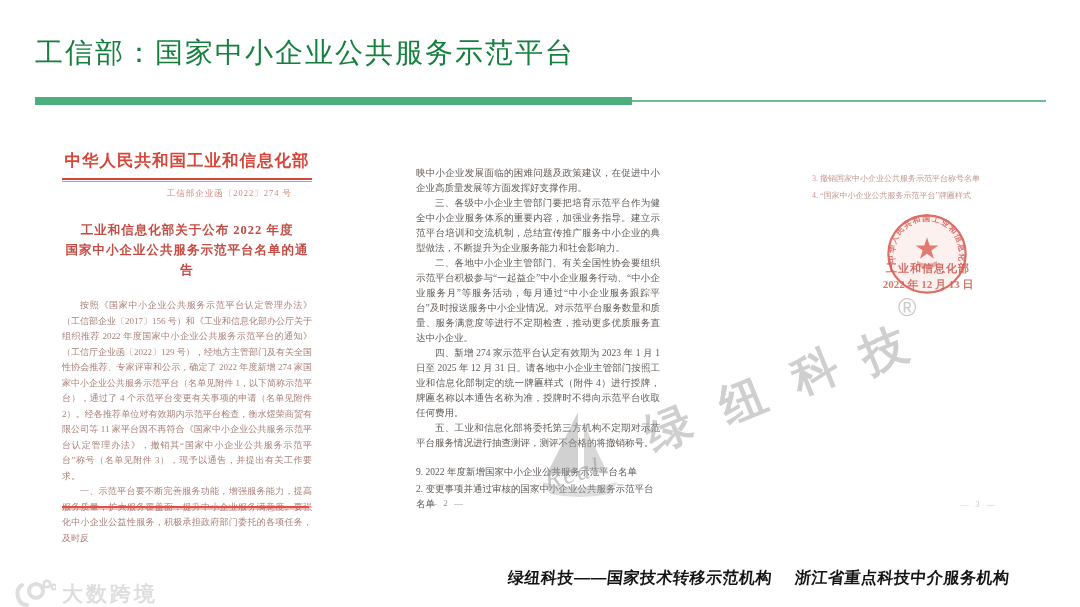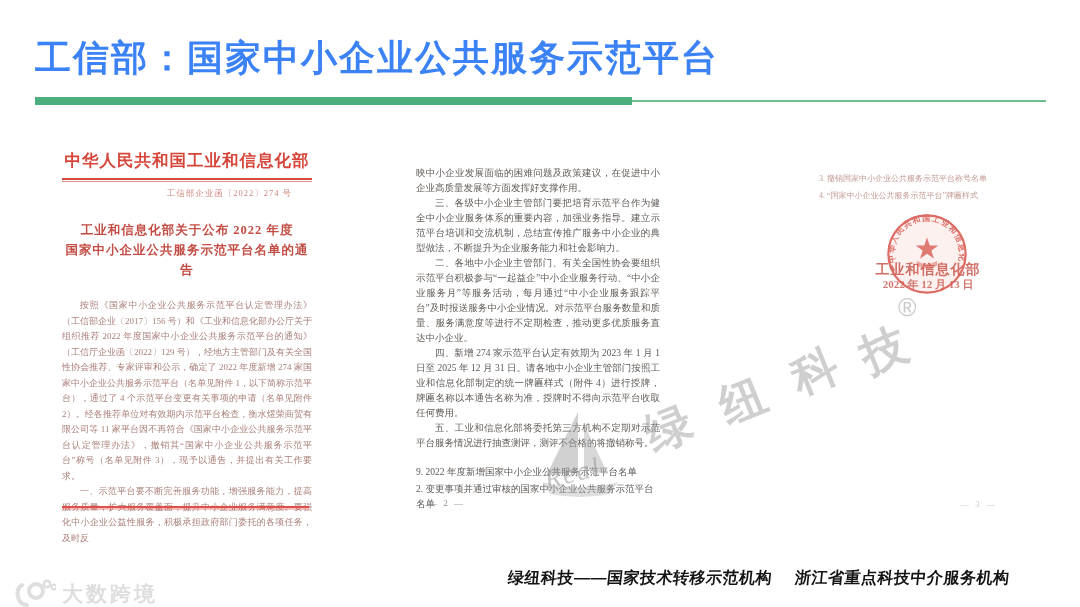--- a/index.html
+++ b/index.html
@@ -5,21 +5,21 @@
   * { margin:0; padding:0; box-sizing:border-box; }
   body { background:#fff; }
   .slide {
     position:relative; width:1080px; height:607px;
     background:#ffffff; overflow:hidden;
     font-family:"Liberation Sans", sans-serif;
   }
   
   .slide-title {
     position:absolute; left:35px; top:34px;
-    font-size:36px; font-weight:bold; color:#3b82f6;
+    font-size:28px; font-weight:normal; color:#15803d;
     letter-spacing:2px; white-space:nowrap;
   }
   .rule-thick { position:absolute; left:35px; top:97px; width:597px; height:8px; background:#4bb07d; }
   .rule-thin  { position:absolute; left:632px; top:100px; width:414px; height:2px; background:#6dbd90; }
 
   
   .doc { font-family:"Liberation Serif", serif; }
 
   
   .page-left { position:absolute; left:62px; top:150px; width:250px; }
@@ -52,25 +52,25 @@
   .right-body { font-size:9.5px; line-height:15px; color:#5f5955; text-align:justify; }
   .right-body p { text-indent:2em; }
   .right-body p.cont { text-indent:0; }
   .attachments { margin-top:14px; display:flex; font-size:9.5px; color:#5f5955; }
   .attachments .att-label { white-space:nowrap; padding-left:2em; }
   .attachments .att-items div { line-height:15px; padding-right:6px; }
   .attachments .att-items div + div { margin-top:2px; }
   .pagenum-2 { position:absolute; left:428px; top:498px; font-size:9px; color:#8f8f8f; letter-spacing:2px; }
 
   
-  .page-third { position:absolute; left:812px; top:170px; width:190px;margin-left:7px; }
+  .page-third { position:absolute; left:812px; top:170px; width:190px; }
   .third-items div { font-size:8px; color:#c29a93; line-height:17px; white-space:nowrap; }
   .issuer-under-seal {
     position:absolute; left:873px; top:261px; width:110px; text-align:center;
-    font-size:14px; color:#cf6f66; letter-spacing:1px; font-weight:bold;
+    font-size:11px; color:#cf6f66; letter-spacing:1px; font-weight:bold;
   }
   .seal-date {
     position:absolute; left:868px; top:277px; width:120px; text-align:center;
     font-size:11px; color:#cf7a72;font-weight:bold;
   }
   .seal { position:absolute; left:885px; top:212px; width:84px; height:84px; opacity:.88; }
   .pagenum-3 { position:absolute; left:960px; top:499px; font-size:9px; color:#c9c9c9; letter-spacing:2px; }
 
   
   .wm-char {

